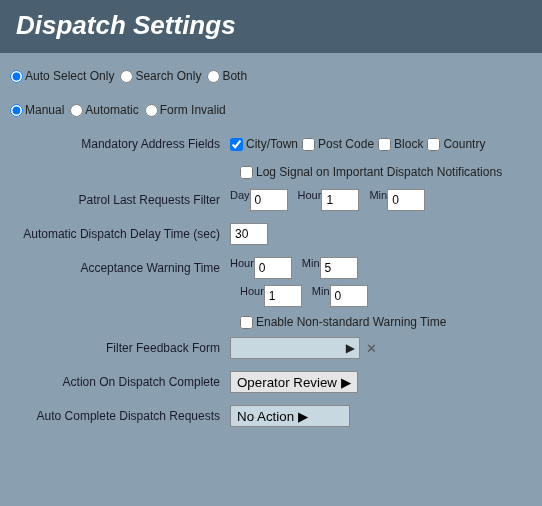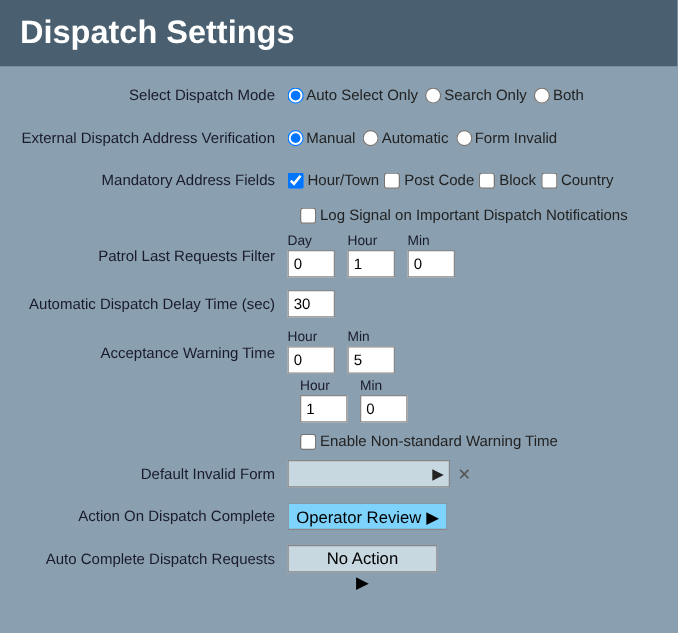--- a/index.html
+++ b/index.html
@@ -8,20 +8,21 @@
       height: 506px;
       background: #8aa0b0;
       font-family: Arial, sans-serif;
       font-size: 12px;
       color: #222;
       overflow: hidden;
     }
     .header {
       background: #4a6070;
       padding: 10px 16px 12px;
+      font-style: italic;
     }
     .header h1 {
       color: #fff;
       font-size: 26px;
       font-weight: bold;
     }
     .content {
       padding: 10px 10px 10px 10px;
     }
     .row {
@@ -73,21 +74,21 @@
       align-items: flex-end;
       gap: 10px;
     }
     .col-label {
       font-size: 11px;
       color: #1a1a2e;
       margin-bottom: 1px;
     }
     .col-group {
       display: flex;
-      flex-direction: column;
+      flex-direction: row;
       align-items: flex-start;
     }
     .dropdown-btn {
       display: flex;
       align-items: center;
       background: #c8d8e0;
       border: 1px solid #888;
       padding: 2px 4px;
       height: 22px;
       cursor: pointer;
@@ -105,72 +106,69 @@
       color: #555;
       padding: 0 2px;
     }
     .indent-row {
       display: flex;
       align-items: center;
       margin-bottom: 8px;
       padding-left: 230px;
     }
     .operator-btn {
-      background: #7dd3fc;
+      background: #e5e5e5;
       border: 1px solid #888;
       padding: 2px 6px;
       height: 22px;
       cursor: pointer;
       display: flex;
       align-items: center;
       gap: 4px;
       min-width: 120px;
     }
     .no-action-btn {
       background: #c8d8e0;
       border: 1px solid #888;
       padding: 2px 6px;
       height: 22px;
       cursor: pointer;
       display: flex;
       align-items: center;
       gap: 4px;
       min-width: 120px;
-      flex-direction: column;
     }
   </style>
 </head>
 <body>
 
 <div class="header">
   <h1>Dispatch Settings</h1>
 </div>
 
 <div class="content">
 
   <div class="row">
-    <div class="label">Select Dispatch Mode</div>
     <div class="controls radio-group">
       <div class="radio-item">
         <input type="radio" name="dispatch_mode" id="dm_auto" checked="" style="">
         <label for="dm_auto">Auto Select Only</label>
       </div>
       <div class="radio-item">
         <input type="radio" name="dispatch_mode" id="dm_search" style="">
         <label for="dm_search">Search Only</label>
       </div>
       <div class="radio-item">
         <input type="radio" name="dispatch_mode" id="dm_both" style="">
         <label for="dm_both">Both</label>
       </div>
     </div>
   </div>
 
   <div class="row">
-    <div class="label">External Dispatch Address Verification</div>
     <div class="controls radio-group">
       <div class="radio-item">
         <input type="radio" name="addr_verify" id="av_manual" checked="" style="">
         <label for="av_manual">Manual</label>
       </div>
       <div class="radio-item">
         <input type="radio" name="addr_verify" id="av_auto" style="">
         <label for="av_auto">Automatic</label>
       </div>
       <div class="radio-item">
@@ -178,21 +176,21 @@
         <label for="av_block">Form Invalid</label>
       </div>
     </div>
   </div>
 
   <div class="row">
     <div class="label">Mandatory Address Fields</div>
     <div class="controls">
       <div class="checkbox-item">
         <input type="checkbox" id="addr_city" checked="" style="">
-        <label for="addr_city">Hour/Town</label>
+        <label for="addr_city">City/Town</label>
       </div>
       <div class="checkbox-item">
         <input type="checkbox" id="addr_post" style="">
         <label for="addr_post">Post Code</label>
       </div>
       <div class="checkbox-item">
         <input type="checkbox" id="addr_state" style="">
         <label for="addr_state">Block</label>
       </div>
       <div class="checkbox-item">
@@ -267,21 +265,21 @@
   </div>
 
   <div class="indent-row" style="padding-left:230px; margin-bottom:6px;">
     <div class="checkbox-item">
       <input type="checkbox" id="non_std" style="">
       <label for="non_std">Enable Non-standard Warning Time</label>
     </div>
   </div>
 
   <div class="row">
-    <div class="label">Default Invalid Form</div>
+    <div class="label">Filter Feedback Form</div>
     <div class="controls">
       <div class="dropdown-btn dropdown-no-text" style="width:130px;">
         <span style="flex:1;"></span>
         <span>▶</span>
       </div>
       <button class="clear-btn">✕</button>
     </div>
   </div>
 
   <div class="row">

